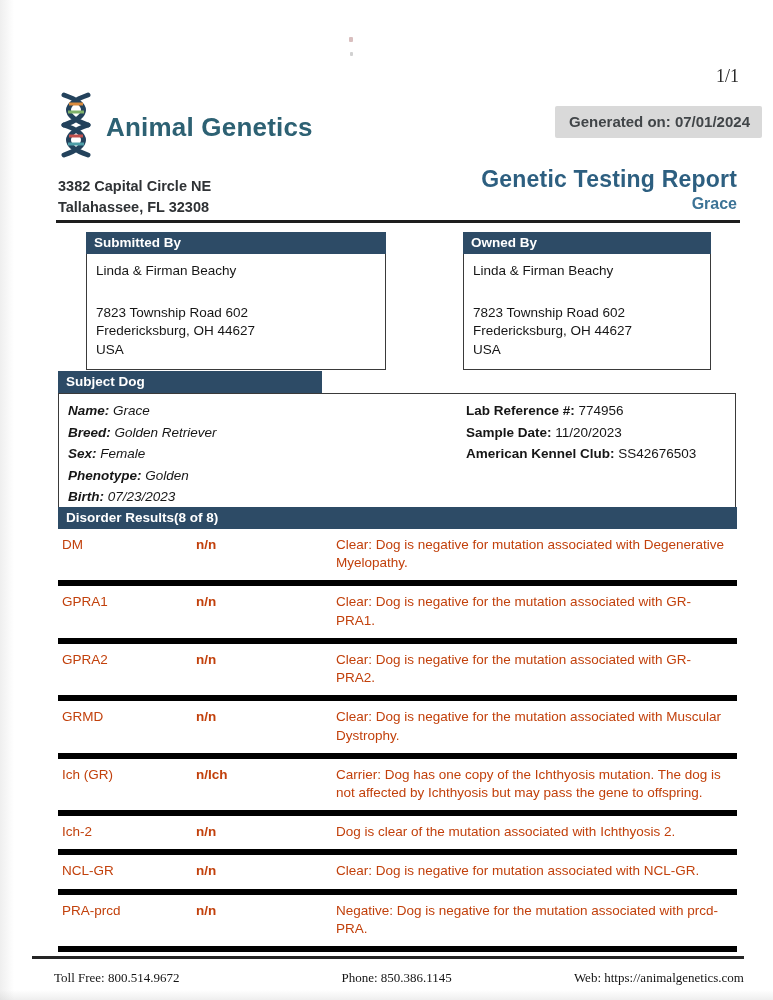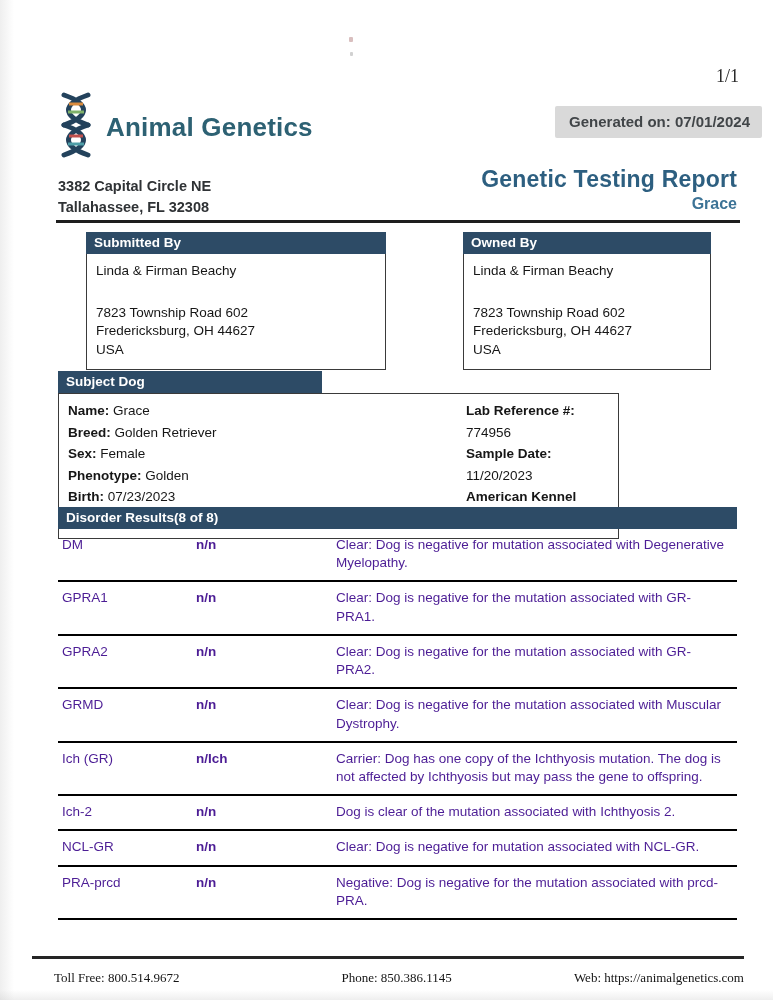--- a/index.html
+++ b/index.html
@@ -68,41 +68,41 @@
   .box-submitted { position: absolute; top: 232px; left: 58px;  width: 328px; padding-left: 28px; }
   .box-owned     { position: absolute; top: 232px; left: 463px; width: 248px; }
   .party-body {
     border: 1px solid #3a3a3a; border-top: none;
     padding: 8px 9px 10px 9px;
     font-size: 13.5px; line-height: 1.35; color: #161616;
     min-height: 108px;
   }
   .party-name { margin-bottom: 24px; }
 
-  .box-subject { position: absolute; top: 371px; left: 58px; width: 561px; }
+  .box-subject { position: absolute; top: 371px; left: 58px; width: 678px; }
   .box-subject .section-bar { width: 264px; }
   .subject-body {
     border: 1px solid #3a3a3a;
     display: flex;
     padding: 6px 9px 8px 9px;
     font-size: 13.5px; line-height: 1.6; color: #161616;
     min-height: 110px;
   }
-  .subject-col-left { width: 398px; }
+  .subject-col-left { width: 398px; font-style: italic; }
   .subject-col-right { flex: 1; }
   .field-label { font-weight: bold; }
 
   
   .box-disorders { position: absolute; top: 507px; left: 58px; width: 679px; }
   .disorder-row {
     display: grid;
     grid-template-columns: 138px 140px 1fr;
-    border-bottom: 2px solid #000000;
+    border-bottom: 6px solid #000000;
     padding: 7px 0 8px 0;
-    font-size: 13.5px; line-height: 1.35; color: #4c1d95;
+    font-size: 13.5px; line-height: 1.35; color: #c2410c;
   }
   .cell-disorder { padding-left: 4px; }
   .cell-result { font-weight: bold; }
   .cell-desc { padding-right: 10px; }
 
   
   .rule-bottom {
     position: absolute; top: 956px; left: 32px;
     width: 712px; height: 3px; background: #252525;
   }

